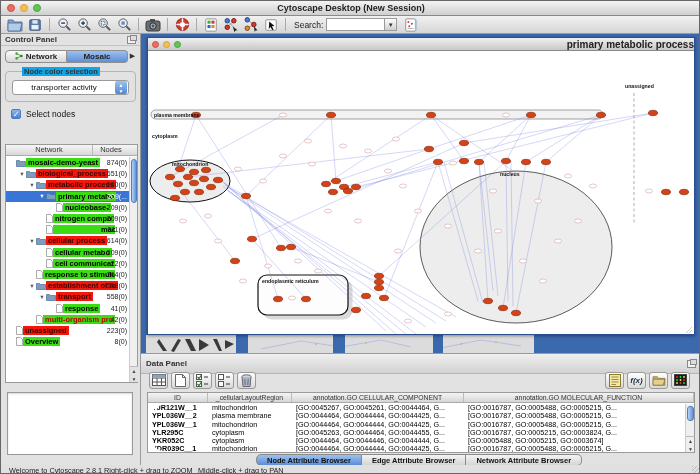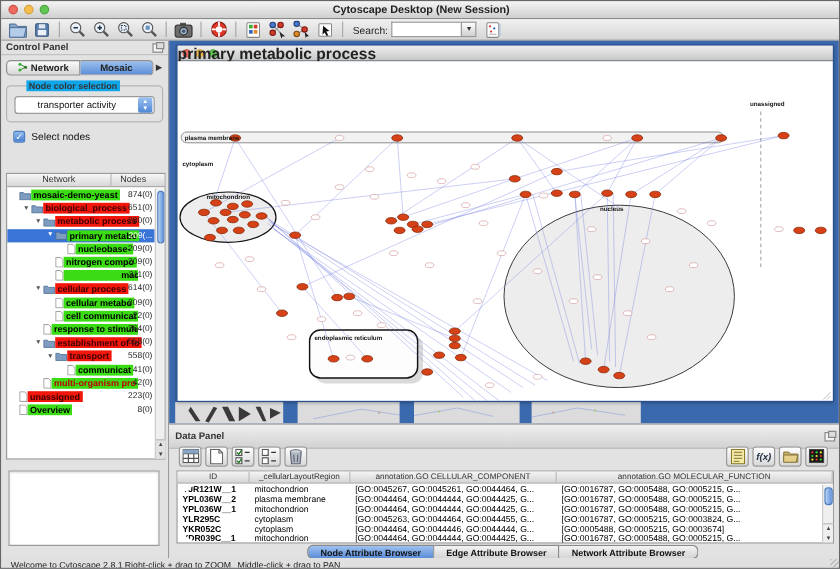--- a/index.html
+++ b/index.html
@@ -96,21 +96,21 @@
     background:#fff; border:1px solid #999; box-shadow:inset 0 1px 2px rgba(0,0,0,.15); }
 
   
   .desktop { position:absolute; left:140px; top:33px; width:560px; height:319px;
     background:#3b69ae; }
   .iframe { position:absolute; left:6px; top:3px; width:548px; height:298px;
     border:1px solid #2a4f8c; box-shadow:0 1px 3px rgba(0,0,0,.4); }
   .if-titlebar { height:13px; background:linear-gradient(#efefef,#c8c8c8);
     border-bottom:1px solid #8a8a8a; position:relative; display:flex; align-items:center; }
   .if-titlebar .tl { width:7px; height:7px; margin-left:4px; }
-  .if-titlebar .t { position:absolute; left:0; right:0; text-align:left; font-size:13px;
+  .if-titlebar .t { position:absolute; left:0; right:0; text-align:right; font-size:10px;
     font-weight:bold; color:#222; }
   .canvas { position:absolute; left:0; top:13px; right:0; bottom:0; background:#fff; }
   .canvas svg { display:block; }
   .behind-strip { position:absolute; left:0; bottom:0; width:560px; height:18px; }
 
   
   .data-panel { position:absolute; left:140px; top:352px; width:560px; height:112px;
     background:#e2e2e2; border-top:1px solid #9a9a9a; }
   .dp-header { height:20px; background:linear-gradient(#efefef,#d2d2d2);
     border-bottom:1px solid #b5b5b5; display:flex; align-items:center;
@@ -468,21 +468,21 @@
           <span class="cnt">558(0)</span>
         </div>
         <div class="tree-row">
           <span style="width: 42px; flex: 0 0 auto;"></span>
           <span class="tri"></span>
           <span style="flex: 0 0 auto;">
             <svg width="7" height="9" viewBox="0 0 7 9" style="display:block">
               <path d="M0.5 0.5h4l2 2v6h-6z" fill="#fff" stroke="#888" stroke-width="0.7"></path>
             </svg>
           </span>
-          <span class="lbl bg-green" style="max-width: 52px;">communicat</span>
+          <span class="lbl bg-green" style="max-width: 52px;">response</span>
           <span class="cnt">41(0)</span>
         </div>
         <div class="tree-row">
           <span style="width: 22px; flex: 0 0 auto;"></span>
           <span class="tri"></span>
           <span style="flex: 0 0 auto;">
             <svg width="7" height="9" viewBox="0 0 7 9" style="display:block">
               <path d="M0.5 0.5h4l2 2v6h-6z" fill="#fff" stroke="#888" stroke-width="0.7"></path>
             </svg>
           </span>

